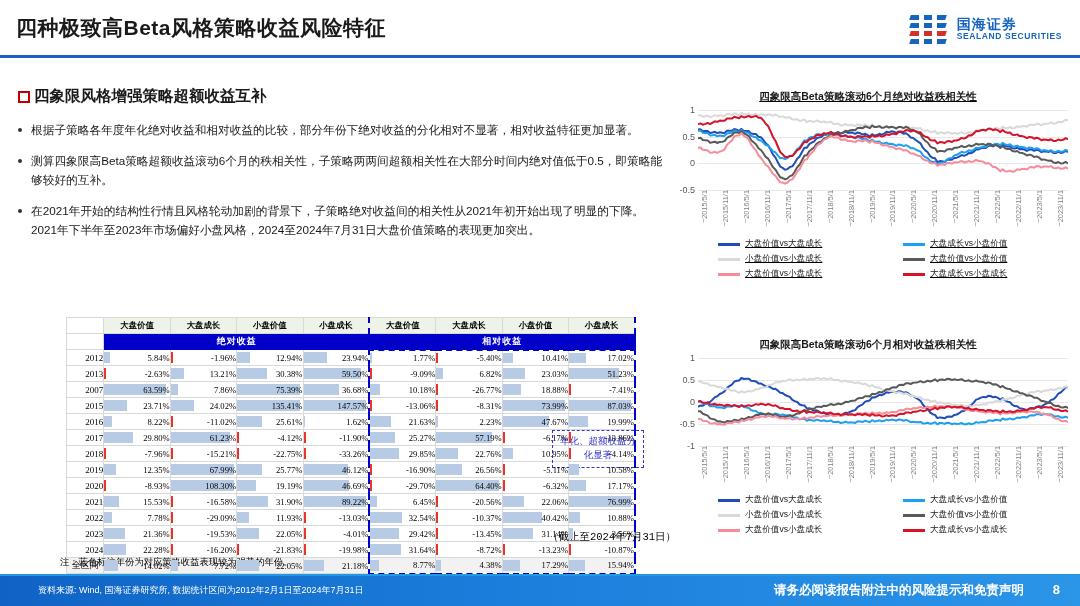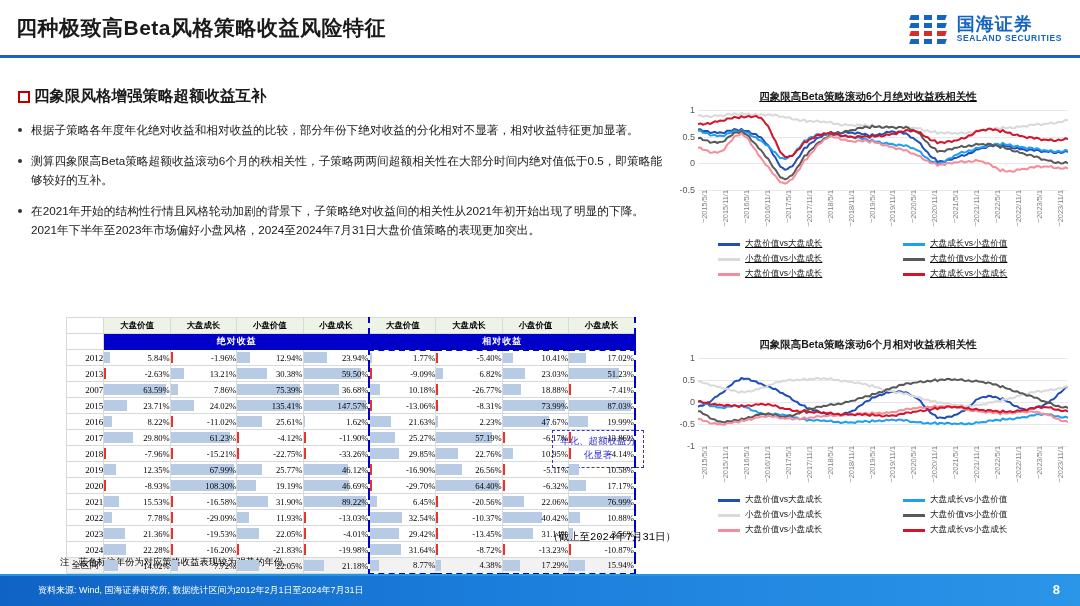--- a/index.html
+++ b/index.html
@@ -24,21 +24,21 @@
   }
   .logo-mark{ width:42px; height:34px; position:relative; }
   .logo-mark i{ position:absolute; background:#1565c0; display:block;}
   .logo-mark .b1{left:2px;  top:3px;  width:36px; height:5px; transform:skewX(-18deg);}
   .logo-mark .b2{left:2px;  top:11px; width:36px; height:5px; transform:skewX(-18deg);}
   .logo-mark .b3{left:2px;  top:19px; width:36px; height:5px; background:#d32f2f; transform:skewX(-18deg);}
   .logo-mark .b4{left:2px;  top:27px; width:36px; height:5px; transform:skewX(-18deg);}
   .logo-mark .v1{left:11px; top:1px; width:5px; height:32px; background:#fff;}
   .logo-mark .v2{left:24px; top:1px; width:5px; height:32px; background:#fff;}
   .logo-text{ display:flex; flex-direction:column; align-items:flex-start; }
-  .logo-cn{ font-size:18px; font-weight:bold; color:#1565c0; letter-spacing:1px; line-height:1.05;}
+  .logo-cn{ font-size:14px; font-weight:bold; color:#1565c0; letter-spacing:1px; line-height:1.05;}
   .logo-en{ font-size:8.5px; font-weight:bold; color:#1565c0; letter-spacing:.6px; }
 
   
   .left-col{ position:absolute; left:18px; top:86px; width:648px; }
   .h2row{ display:flex; align-items:center; gap:4px; }
   .sq{ width:12px; height:12px; border:2.5px solid #c00000; }
   .h2{ font-size:15.5px; font-weight:bold; color:#1a1a1a; }
   .bullets{ margin-top:14px; }
   .bullet{ display:flex; gap:9px; margin-bottom:12px; }
   .dot{ flex:0 0 auto; width:4px; height:4px; border-radius:50%; background:#333; margin-top:7px; }
@@ -460,14 +460,15 @@
       <div class="lgi">
         <span class="lgl" style="background: rgb(213, 20, 42);"></span>
         <span>大盘成长vs小盘成长</span>
       </div>
     </div>
 </div>
 
 <div class="footer-strip"></div>
 <div class="footer">
   <div class="f-left">资料来源: Wind, 国海证券研究所, 数据统计区间为2012年2月1日至2024年7月31日</div>
+  <div class="f-right">请务必阅读报告附注中的风险提示和免责声明</div>
   <div class="f-page">8</div>
 </div>
 
 </body></html>

